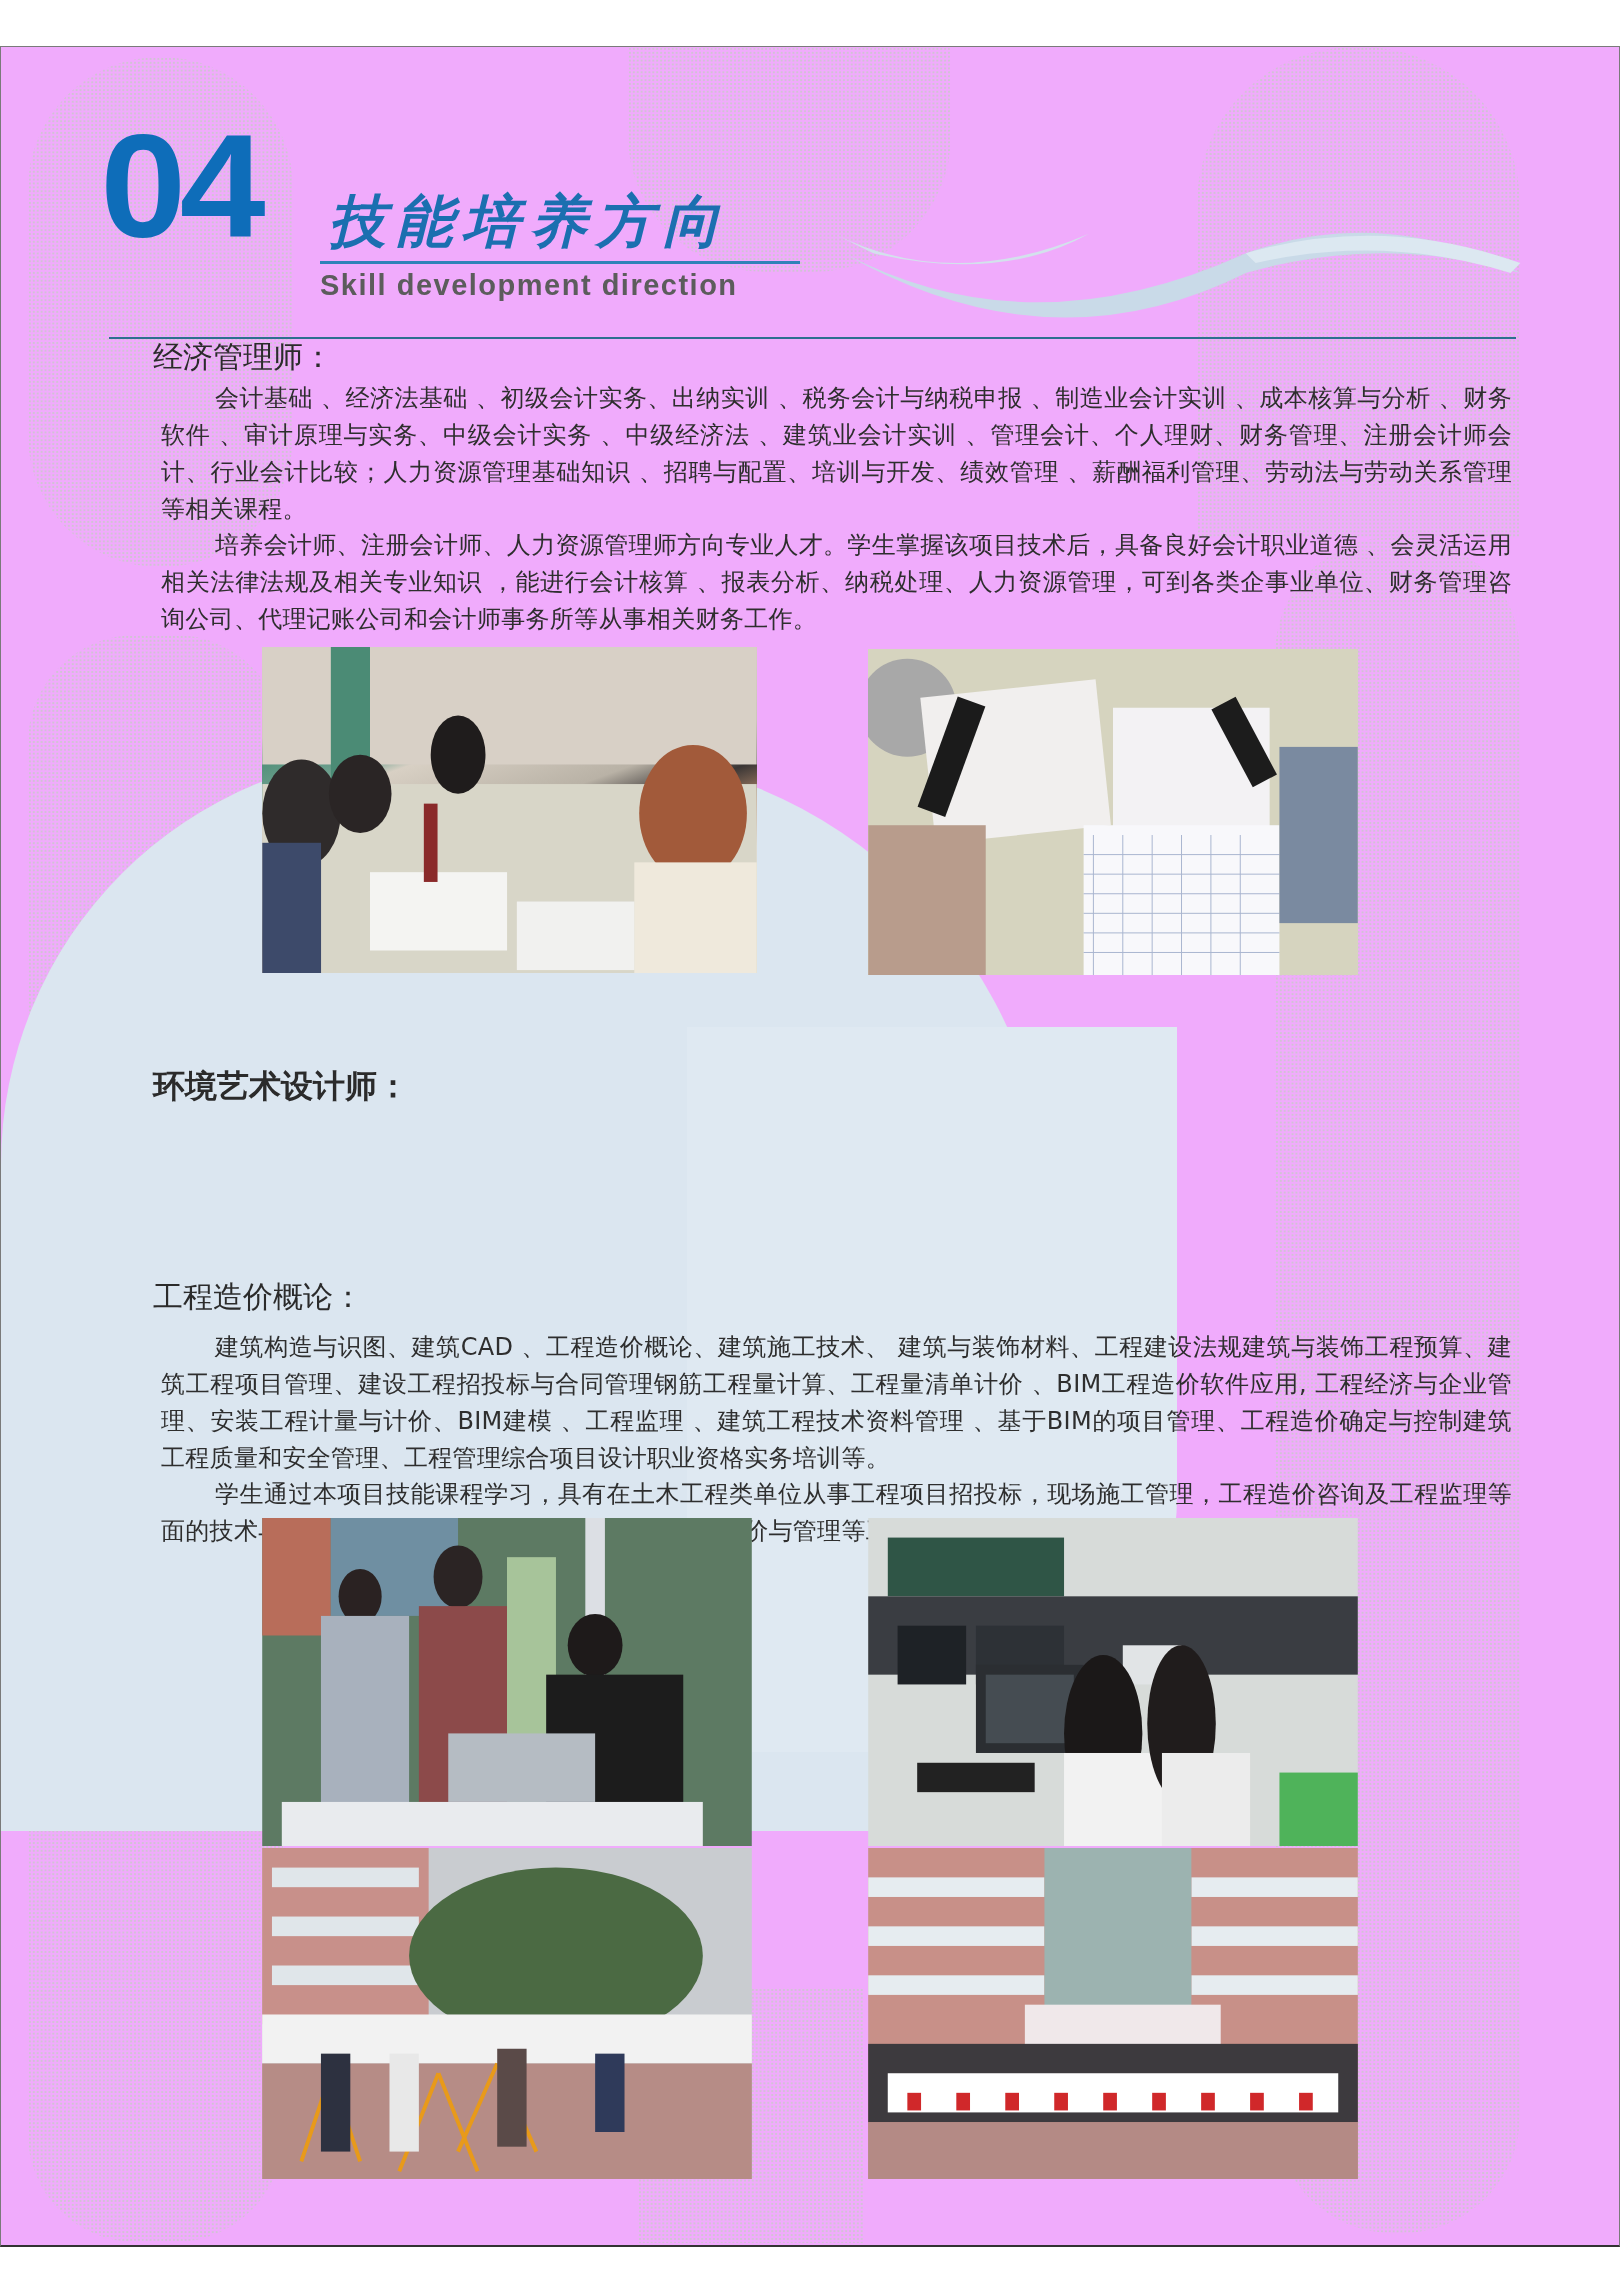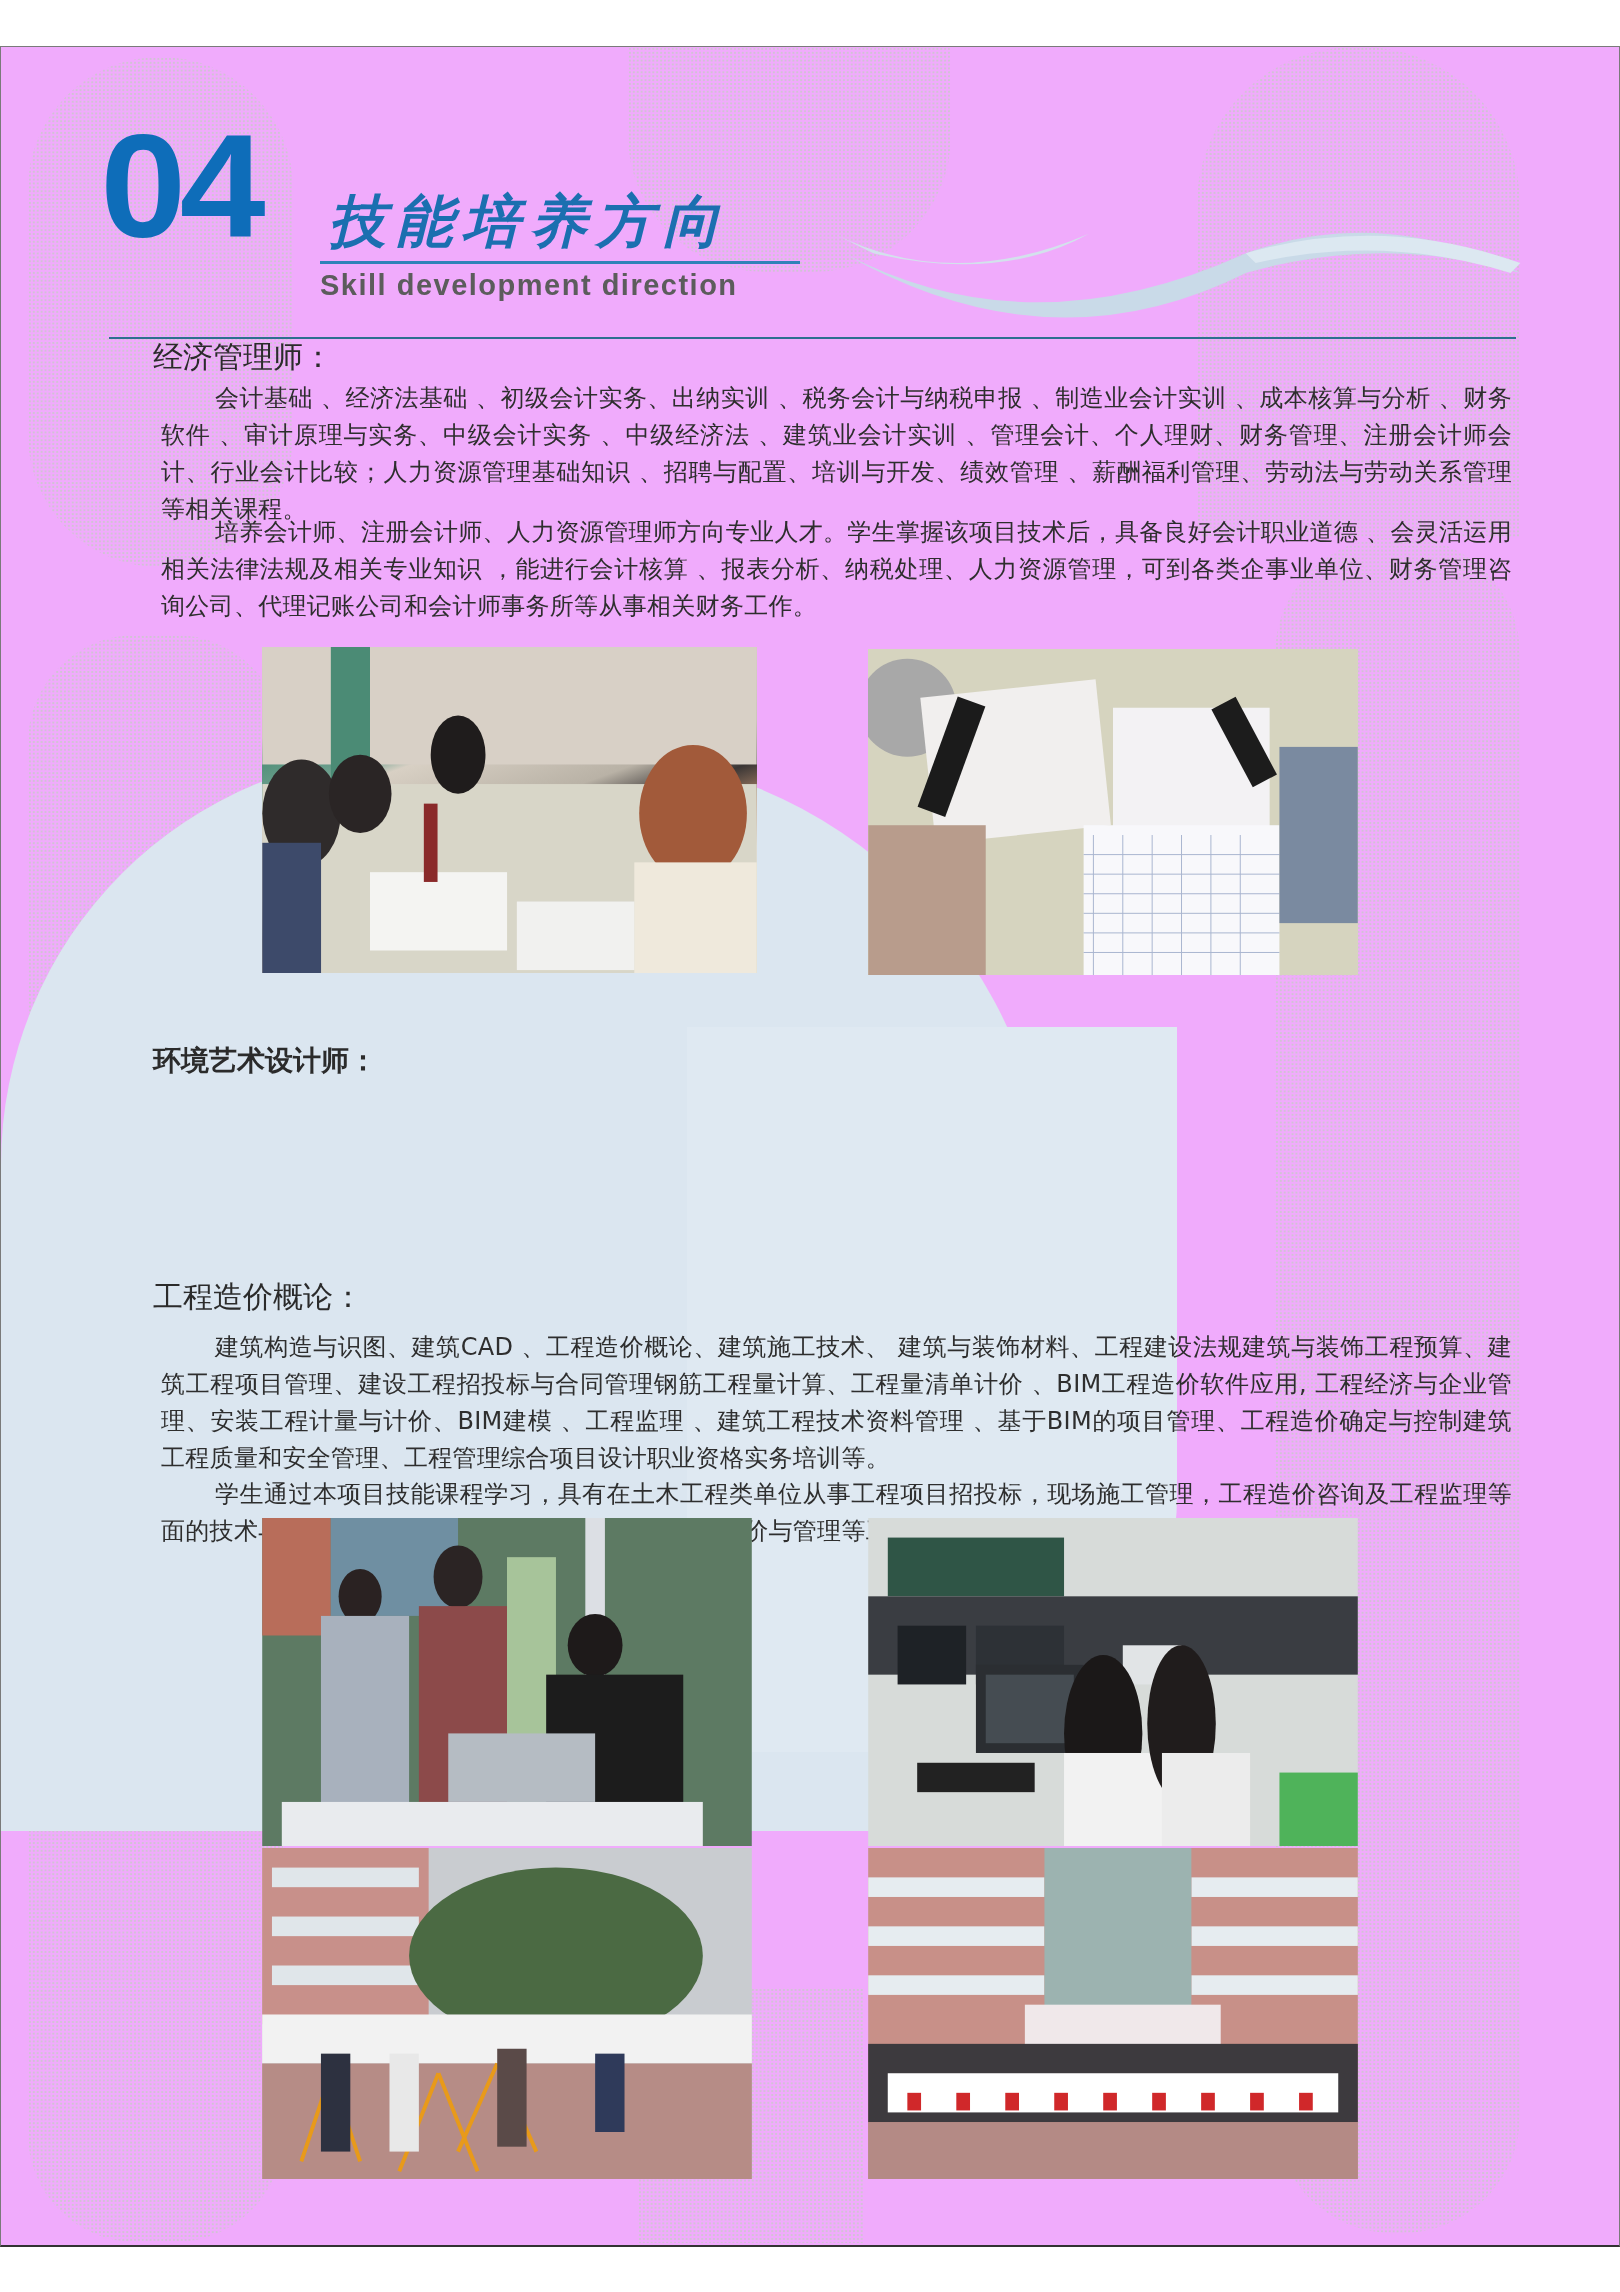--- a/index.html
+++ b/index.html
@@ -45,21 +45,21 @@
       font-size: 29px; color: #5c5c5c; letter-spacing: 1.5px;
     }
     .header-rule-long {
       position: absolute; left: 108px; top: 290px; width: 1407px; height: 2px;
       background: #2c6f8f;
     }
     .swoosh { position: absolute; left: 833px; top: 167px; width: 706px; height: 108px; }
     .section-title {
       position: absolute; left: 152px; font-size: 30px; color: #2b2b2b;
     }
-    .section-title.bold { font-weight: bold; font-size: 28px; }
+    .section-title.bold { font-weight: bold; font-size: 32px; margin-top: 23px; }
     .para {
       position: absolute; left: 160px; width: 1351px;
       font-size: 24px; line-height: 37px; color: #2e2e2e;
       text-align: justify; text-indent: 54px; letter-spacing: 0.3px;
     }
     .photo {
       position: absolute; overflow: hidden;
     }
   </style>
 </head>
@@ -83,21 +83,21 @@
   <div class="header-en">Skill development direction</div>
   <svg class="swoosh" viewBox="0 0 720 110">
     <path d="M0 20 Q120 80 260 20 Q170 70 40 40 Z" fill="#d3e1ec"></path>
     <path d="M10 40 Q200 140 420 40 Q560 -10 700 60 Q560 20 420 60 Q220 160 10 40 Z" fill="#c9dae8"></path>
     <path d="M420 40 Q560 0 700 50 L690 60 Q560 20 430 50 Z" fill="#dce8f1"></path>
   </svg>
   <div class="header-rule-long"></div>
 
   <div class="section-title" style="top:290px;">经济管理师：</div>
   <div class="para" style="top:333px;">会计基础 、经济法基础 、初级会计实务、出纳实训 、税务会计与纳税申报 、制造业会计实训 、成本核算与分析 、财务软件 、审计原理与实务、中级会计实务 、中级经济法 、建筑业会计实训 、管理会计、个人理财、财务管理、注册会计师会计、行业会计比较；人力资源管理基础知识 、招聘与配置、培训与开发、绩效管理 、薪酬福利管理、劳动法与劳动关系管理等相关课程。</div>
-  <div class="para" style="top:467px;">培养会计师、注册会计师、人力资源管理师方向专业人才。学生掌握该项目技术后，具备良好会计职业道德 、会灵活运用相关法律法规及相关专业知识 ，能进行会计核算 、报表分析、纳税处理、人力资源管理，可到各类企事业单位、财务管理咨询公司、代理记账公司和会计师事务所等从事相关财务工作。</div>
+  <div class="para" style="top:480px;">培养会计师、注册会计师、人力资源管理师方向专业人才。学生掌握该项目技术后，具备良好会计职业道德 、会灵活运用相关法律法规及相关专业知识 ，能进行会计核算 、报表分析、纳税处理、人力资源管理，可到各类企事业单位、财务管理咨询公司、代理记账公司和会计师事务所等从事相关财务工作。</div>
 
   <div class="photo" style="left:261px;top:600px;width:495px;height:326px;background:linear-gradient(160deg,#d9d2c6 0%,#c9c2b7 18%,#4f8f78 22%,#6fa08f 30%,#d8d0c4 34%,#b9b2a6 50%,#3a3635 58%,#b58a6c 66%,#e8e6e0 75%,#dcd8d0 100%);">
     <svg width="495" height="326" viewBox="0 0 505 333">
       <rect x="0" y="0" width="505" height="120" fill="#d8d0c6"></rect>
       <rect x="70" y="0" width="40" height="150" fill="#4b8b75"></rect>
       <rect x="0" y="140" width="505" height="193" fill="#d8d6c8"></rect>
       <ellipse cx="40" cy="170" rx="40" ry="55" fill="#2f2b2b"></ellipse>
       <rect x="0" y="200" width="60" height="133" fill="#3d4a6a"></rect>
       <ellipse cx="100" cy="150" rx="32" ry="40" fill="#2a2525"></ellipse>
       <ellipse cx="200" cy="110" rx="28" ry="40" fill="#1f1c1c"></ellipse>

